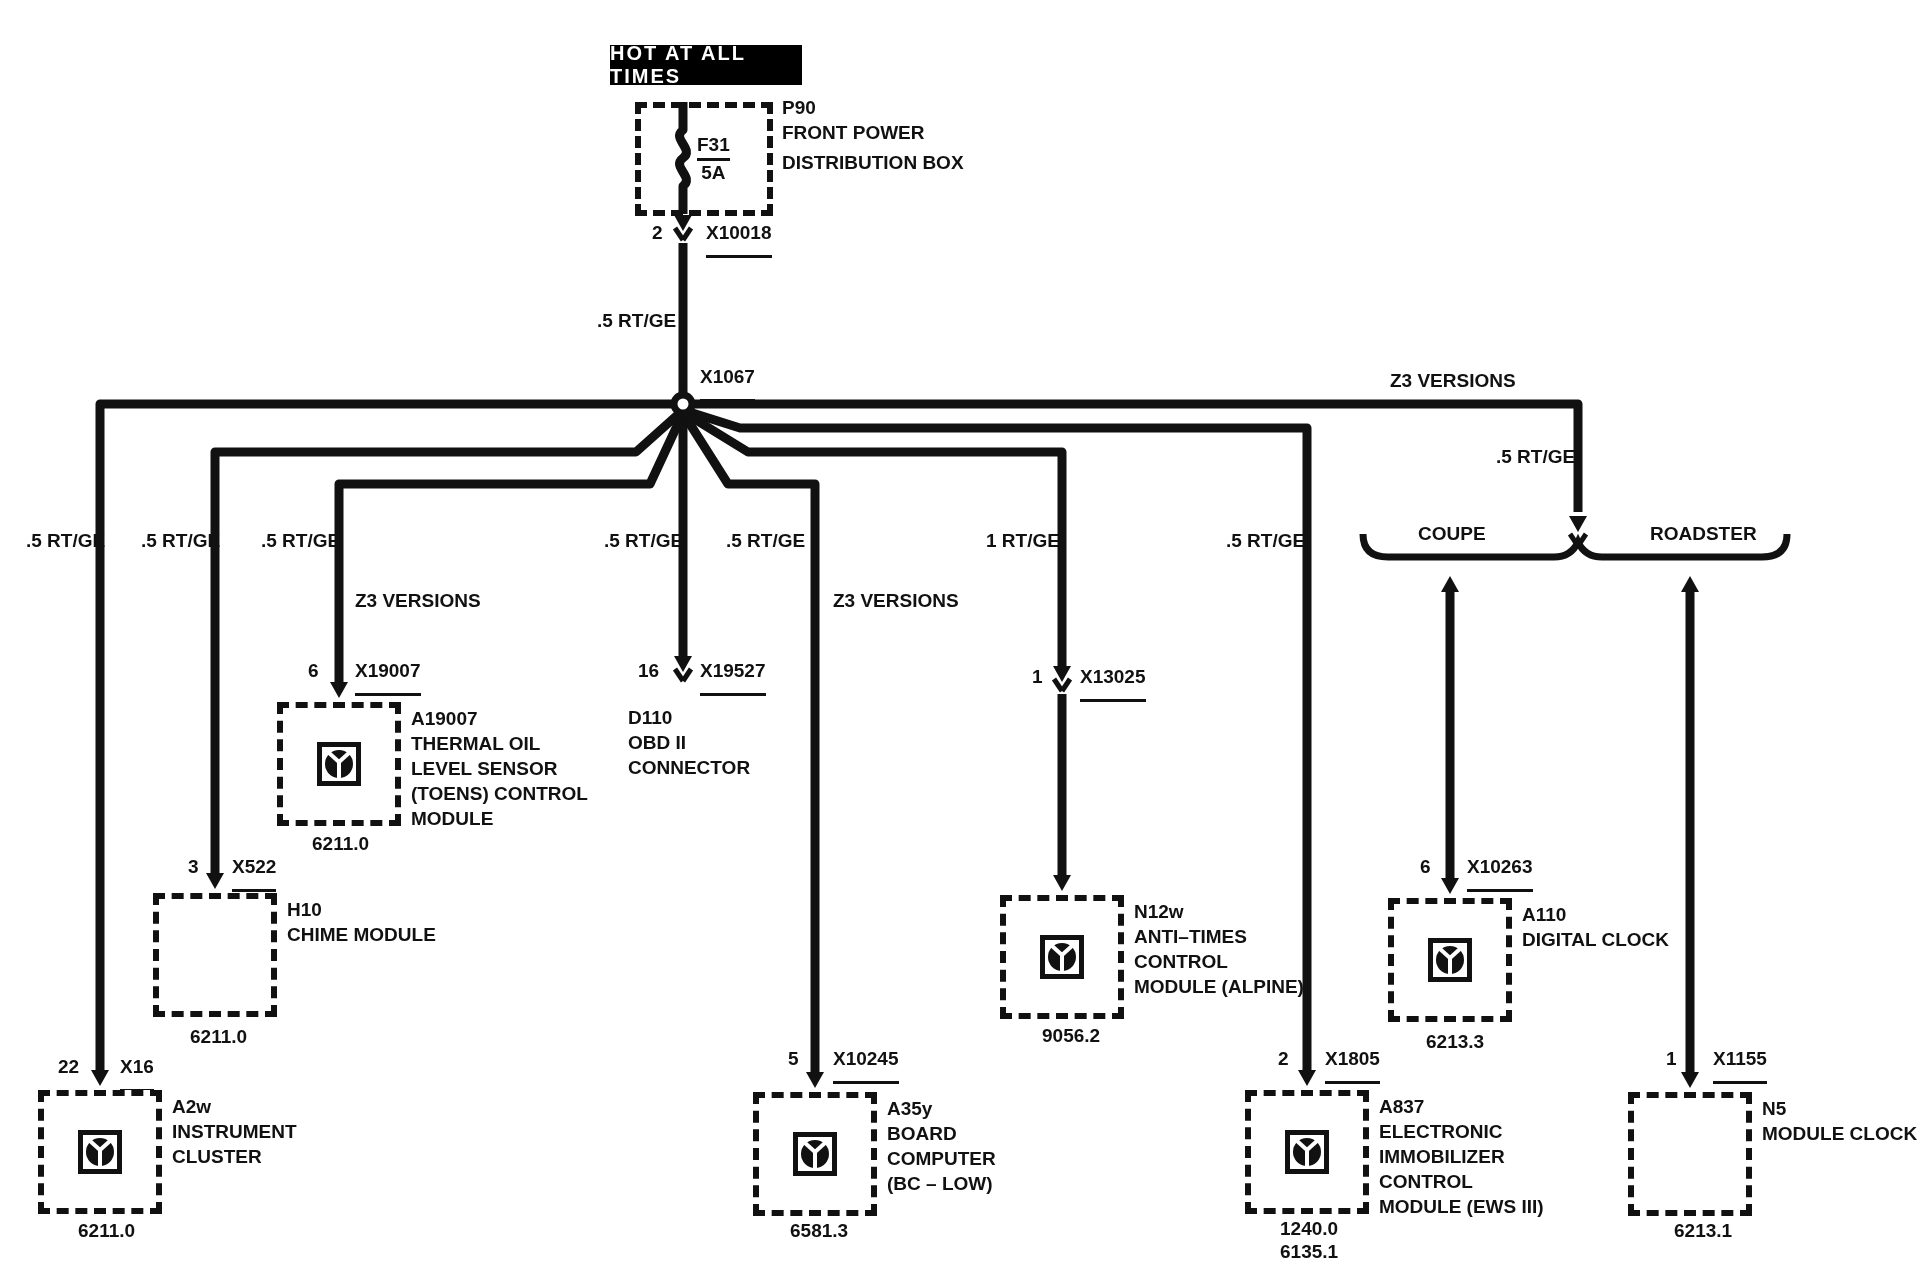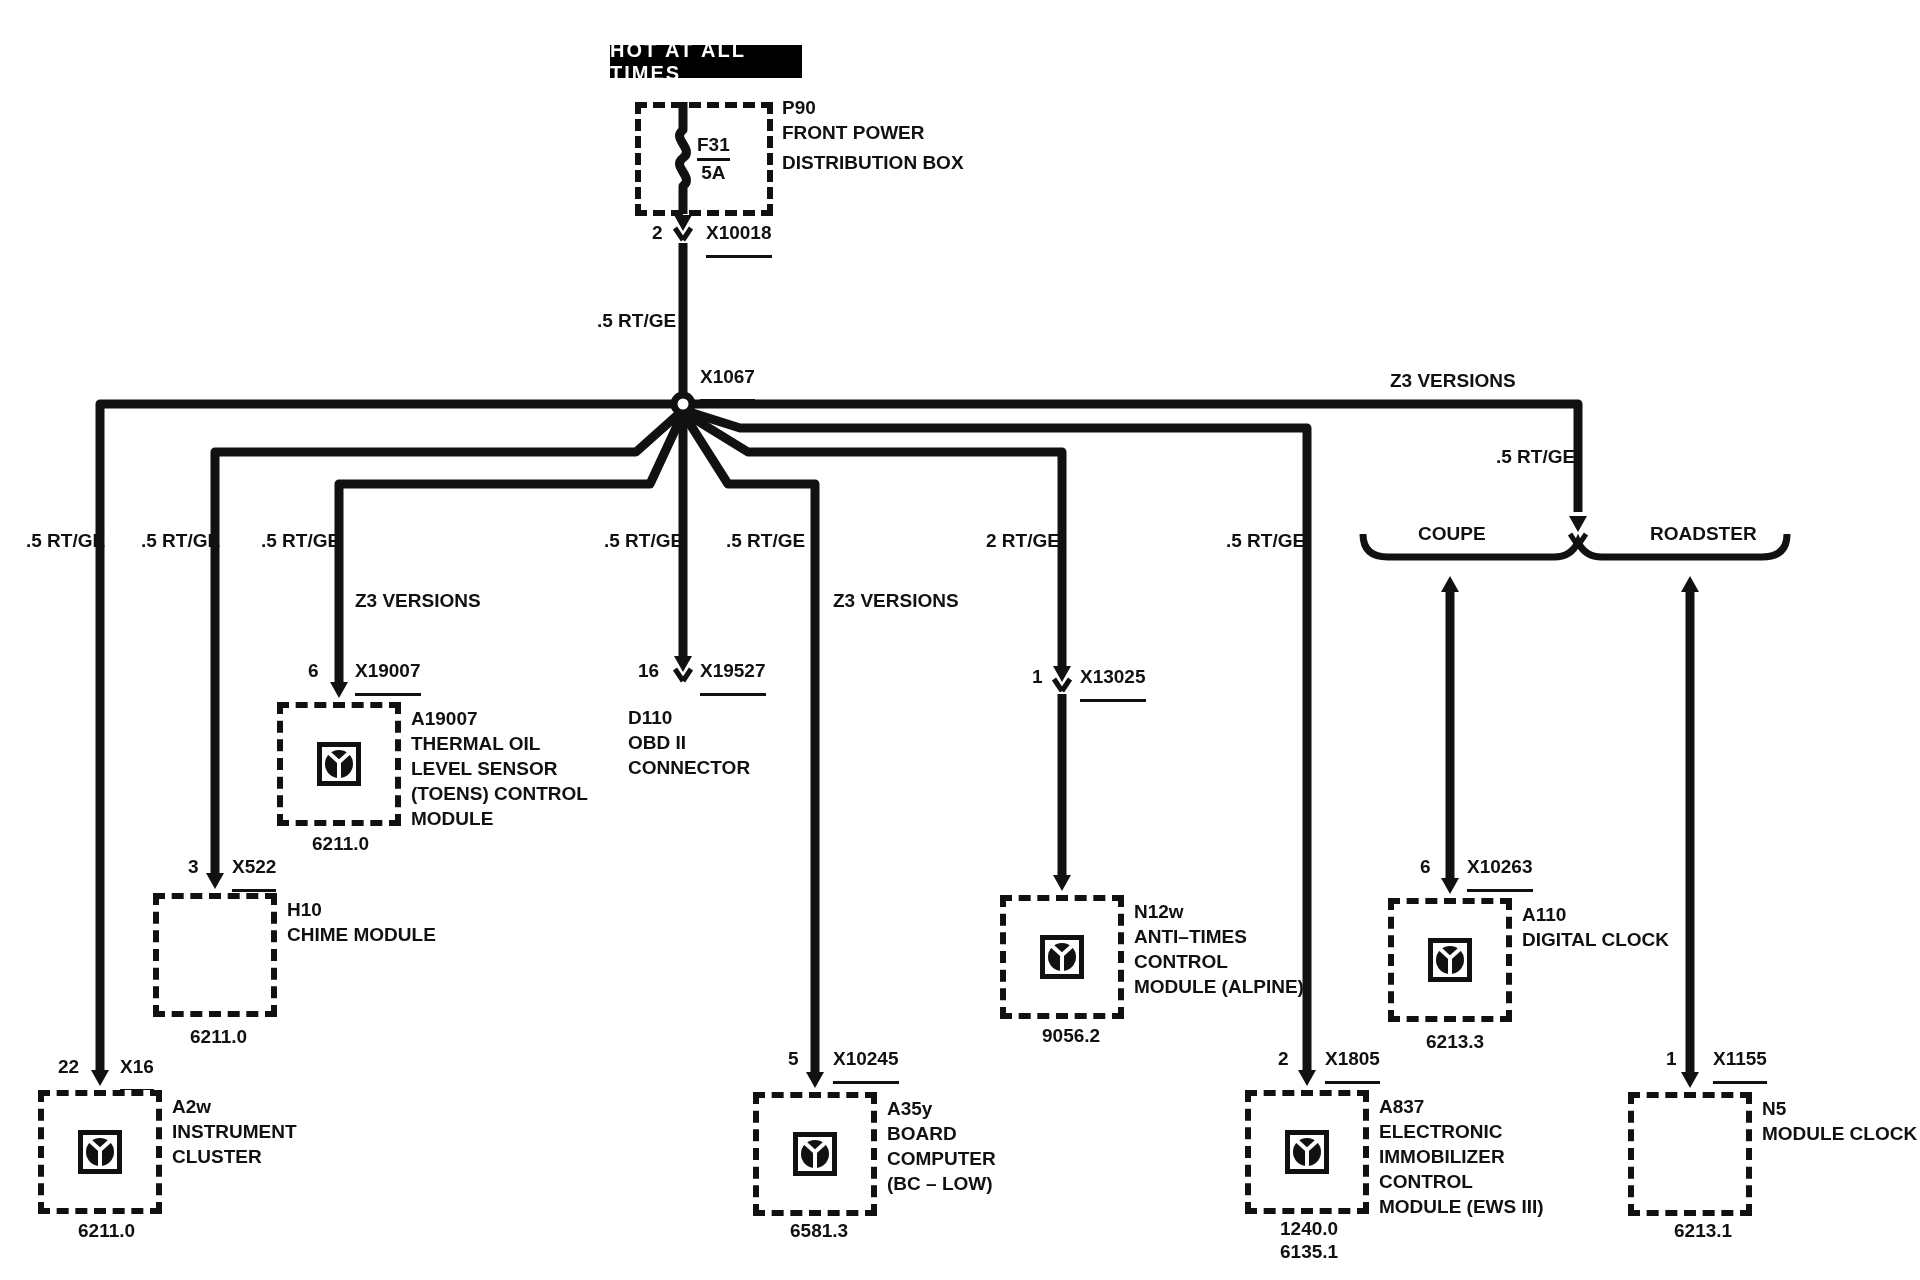--- a/index.html
+++ b/index.html
@@ -5,21 +5,21 @@
   html,body{margin:0;padding:0;background:#e8e8e8;}
   #stage{position:relative;width:1920px;height:1280px;background:#ffffff;overflow:hidden;
          font-family:"Liberation Sans",sans-serif;}
   #wires{position:absolute;left:0;top:0;width:1920px;height:1280px;}
   .lbl{position:absolute;font:bold 19px "Liberation Sans",sans-serif;color:#111;white-space:nowrap;line-height:22px;}
   .conn{border-bottom:3px solid #111;padding-bottom:11px;}
   .mbox{position:absolute;width:112px;height:112px;border:6px dashed #111;
         display:flex;align-items:center;justify-content:center;background:#fff;}
   .names{position:absolute;}
   .names .lbl{position:static;line-height:25px;}
-  .hot{position:absolute;left:610px;top:45px;width:192px;height:33px;background:#000;color:#fff;
+  .hot{position:absolute;left:610px;top:45px;width:192px;height:40px;background:#000;color:#fff;
        display:flex;align-items:center;justify-content:center;
        font:bold 20px "Liberation Sans",sans-serif;letter-spacing:2px;}
   .fusebox{position:absolute;left:635px;top:102px;width:126px;height:102px;border:6px dashed #111;background:transparent;}
   .fuse-lbl{position:absolute;left:697px;top:134px;text-align:center;}
   .fuse-lbl .fid{display:inline-block;border-bottom:3px solid #111;padding-bottom:2px;}
   .fuse-lbl .famp{margin-top:1px;}
 </style>
 </head>
 <body>
 
@@ -93,21 +93,21 @@
   <div class="lbl conn" style="left:706px;top:222px">X10018</div>
 
   <div class="lbl" style="left:597px;top:310px">.5 RT/GE</div>
   <div class="lbl conn" style="left:700px;top:366px">X1067</div>
 
   <div class="lbl" style="left:26px;top:530px">.5 RT/GE</div>
   <div class="lbl" style="left:141px;top:530px">.5 RT/GE</div>
   <div class="lbl" style="left:261px;top:530px">.5 RT/GE</div>
   <div class="lbl" style="left:604px;top:530px">.5 RT/GE</div>
   <div class="lbl" style="left:726px;top:530px">.5 RT/GE</div>
-  <div class="lbl" style="left:986px;top:530px">2 RT/GE</div>
+  <div class="lbl" style="left:986px;top:530px">1 RT/GE</div>
   <div class="lbl" style="left:1226px;top:530px">.5 RT/GE</div>
   <div class="lbl" style="left:1496px;top:446px">.5 RT/GE</div>
 
   <div class="lbl" style="left:355px;top:590px">Z3 VERSIONS</div>
   <div class="lbl" style="left:833px;top:590px">Z3 VERSIONS</div>
   <div class="lbl" style="left:1390px;top:370px">Z3 VERSIONS</div>
   <div class="lbl" style="left:1418px;top:523px">COUPE</div>
   <div class="lbl" style="left:1650px;top:523px">ROADSTER</div>
 
   <div>

